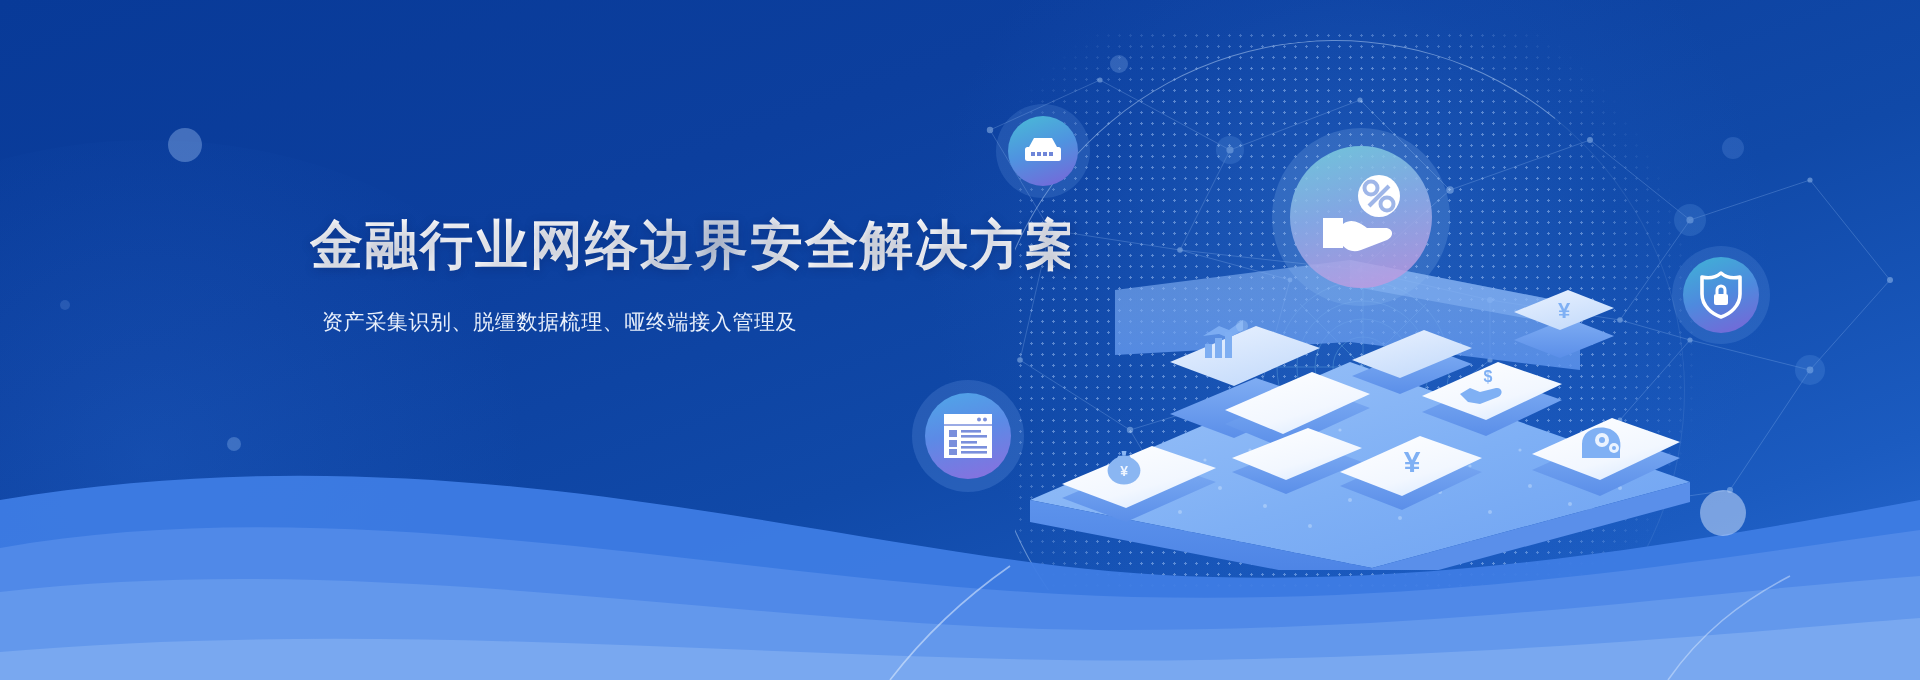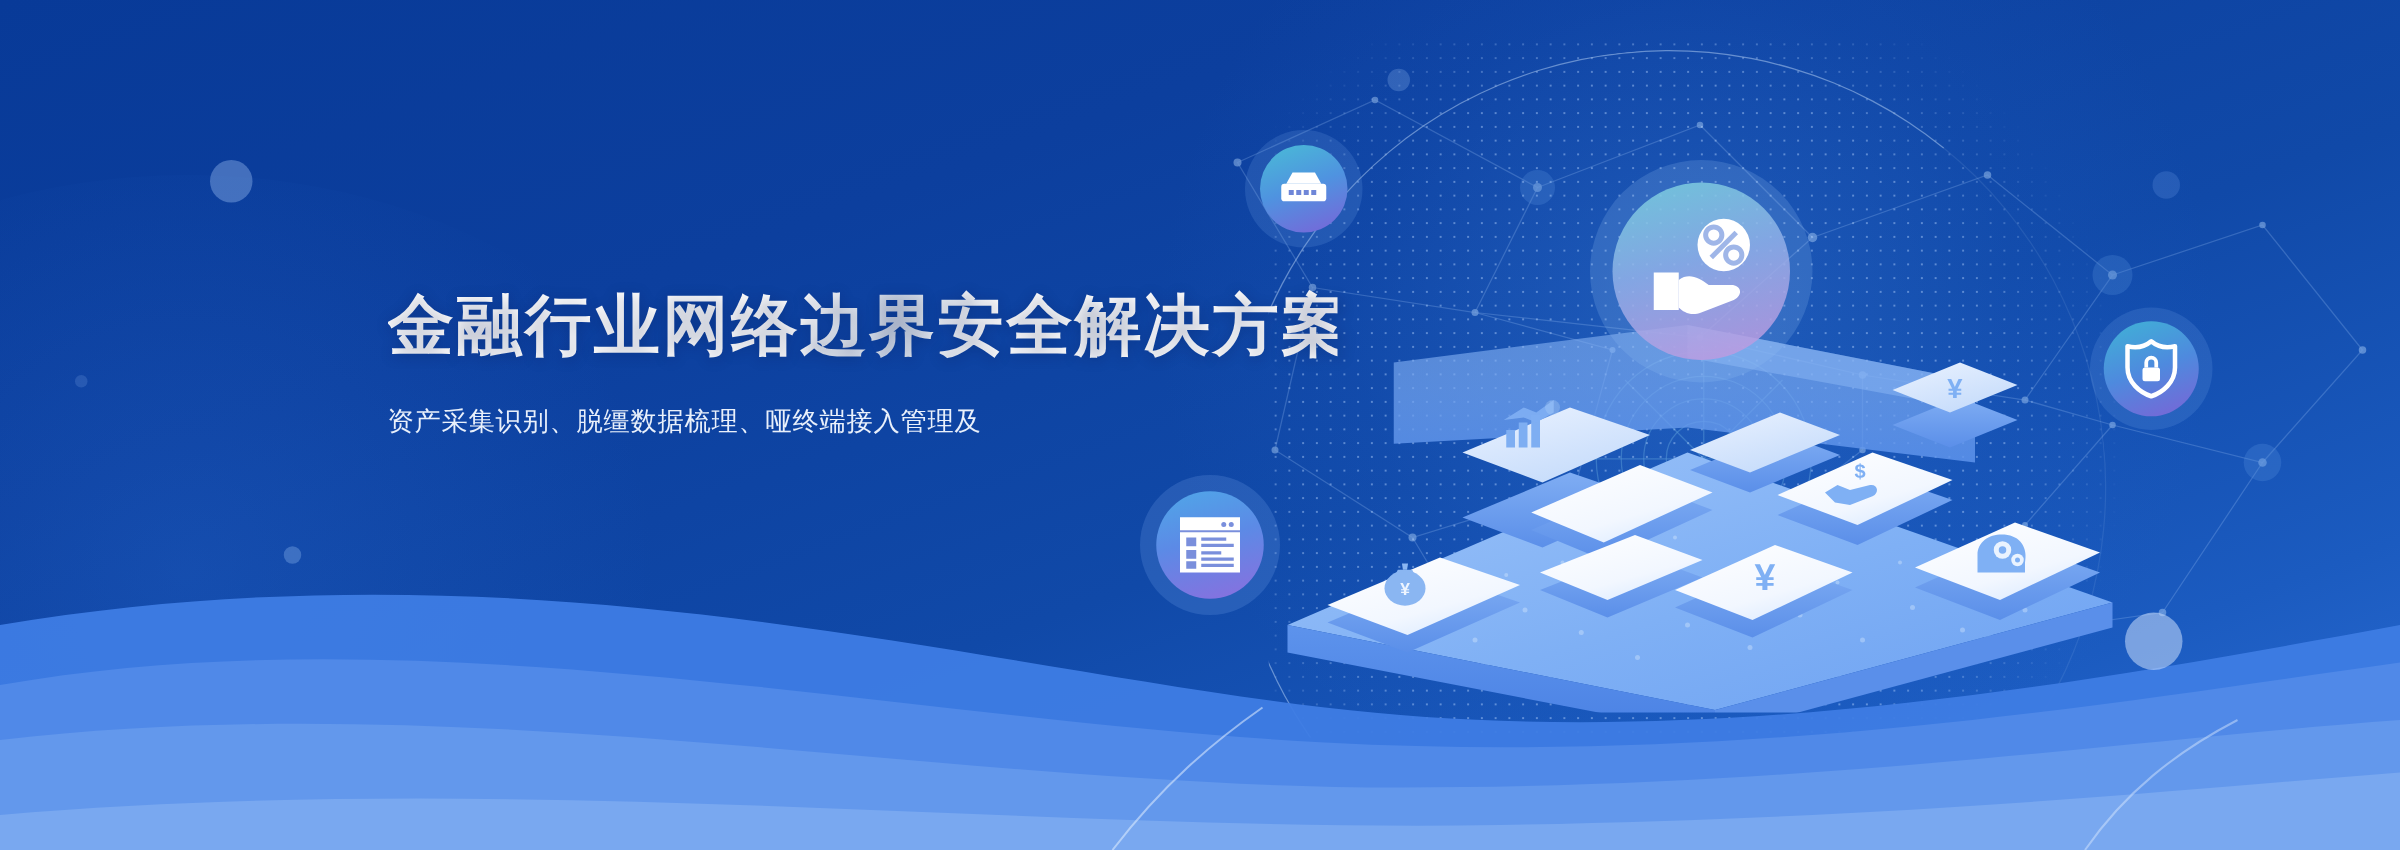--- a/index.html
+++ b/index.html
@@ -128,21 +128,21 @@
   #badge-list .core {
     inset: 13px;
     background: linear-gradient(165deg, #4fa7e8 0%, #5c8ae6 45%, #8b6ede 100%);
   }
   .badge svg { position: relative; z-index: 2; }
 
   
   .waves { position: absolute; left: 0; bottom: 0; width: 1920px; height: 300px; }
 
   
-  .copy { position: absolute; left: 310px; top: 230px; width: 760px; }
+  .copy { position: absolute; left: 310px; top: 214px; width: 760px; }
 
   .title {
     margin: 0;
     font-size: 53px;
     font-weight: 700;
     letter-spacing: 2px;
     line-height: 1.18;
     background: linear-gradient(100deg, #ffffff 0%, #ffffff 42%, #cfd8e6 53%, #ffffff 63%, #ffffff 100%);
     -webkit-background-clip: text;
     background-clip: text;
@@ -153,21 +153,21 @@
   }
 
   .subtitle {
     margin: 26px 0 0 0;
     font-size: 21px;
     line-height: 1.85;
     color: #e9f0fb;
     letter-spacing: 0.6px;
     font-weight: 400;
   }
-  .subtitle div { white-space: nowrap; }
+  .subtitle div { white-space: nowrap; margin-left: 12px; }
 </style>
 </head>
 <body>
 
 <div id="banner">
 
   <div class="glow glow-center"></div>
   <div class="glow glow-left"></div>
 
   <div class="globe-wrap">

